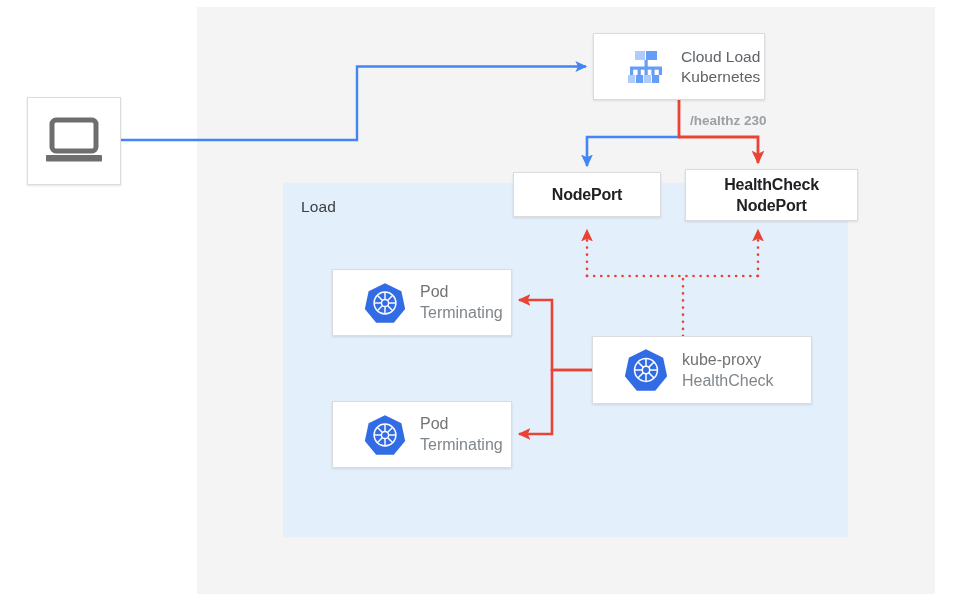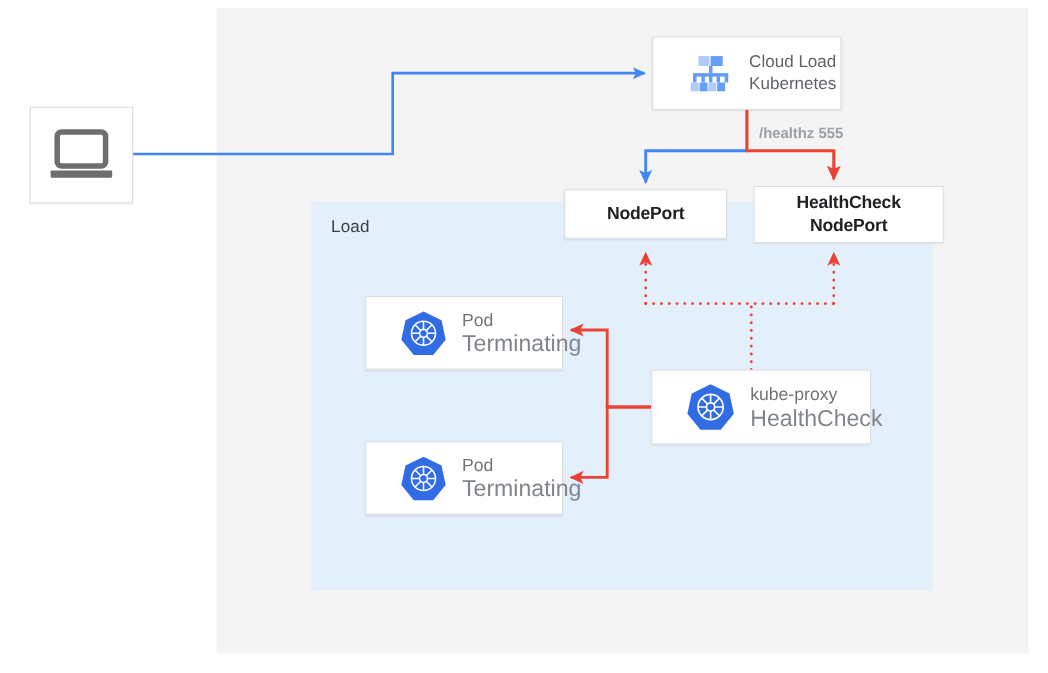--- a/index.html
+++ b/index.html
@@ -70,35 +70,35 @@
     flex-direction: column;
     justify-content: center;
   }
   .title-line {
     font-size: 16px;
     color: #737373;
     line-height: 20px;
     white-space: nowrap;
   }
   .sub-line {
-    font-size: 21px;
+    font-size: 16px;
     color: #80868b;
     line-height: 21px;
     white-space: nowrap;
   }
   
   #client-box   { left: 27px;  top: 97px;  width: 94px;  height: 88px; }
   #clb-box      { left: 593px; top: 33px;  width: 172px; height: 67px; }
   #nodeport-box { left: 513px; top: 172px; width: 148px; height: 45px;
                   display: flex; align-items: center; justify-content: center; }
   #hc-box       { left: 685px; top: 169px; width: 173px; height: 52px;
                   display: flex; align-items: center; justify-content: center; }
   #pod1-box     { left: 332px; top: 269px; width: 180px; height: 67px; }
   #pod2-box     { left: 332px; top: 401px; width: 180px; height: 67px; }
-  #kubeproxy-box{ left: 592px; top: 336px; width: 200px; height: 68px; }
+  #kubeproxy-box{ left: 592px; top: 336px; width: 220px; height: 68px; }
 
   .bold-center {
     font-size: 16px;
     font-weight: bold;
     color: #202124;
     text-align: center;
     line-height: 21px;
     letter-spacing: -0.2px;
   }
   
@@ -149,21 +149,21 @@
 
     <path d="M 683 336 L 683 276" fill="none" stroke="#ea4335" stroke-width="2.6" stroke-dasharray="0.1 7" stroke-linecap="round"></path>
     <path d="M 587 276 L 758 276" fill="none" stroke="#ea4335" stroke-width="2.6" stroke-dasharray="0.1 7" stroke-linecap="round"></path>
     <path d="M 587 276 L 587 230" fill="none" stroke="#ea4335" stroke-width="2.6" stroke-dasharray="0.1 7" stroke-linecap="round" marker-end="url(#arrow-red)"></path>
     <path d="M 758 276 L 758 230" fill="none" stroke="#ea4335" stroke-width="2.6" stroke-dasharray="0.1 7" stroke-linecap="round" marker-end="url(#arrow-red)"></path>
 
     <path d="M 592 370 L 552 370 L 552 300 L 519 300" fill="none" stroke="#ea4335" stroke-width="2.6" marker-end="url(#arrow-red)"></path>
     <path d="M 592 370 L 552 370 L 552 434 L 519 434" fill="none" stroke="#ea4335" stroke-width="2.6" marker-end="url(#arrow-red)"></path>
   </svg>
 
-  <div class="edge-label" id="healthz-label">/healthz 555</div>
+  <div class="edge-label" id="healthz-label">/healthz 230</div>
 
   <div class="box" id="client-box">
     <div class="box-icon-row" style="padding-left:0; justify-content:center;">
       <span class="box-icon">
         <svg width="60" height="50" viewBox="0 0 60 50" xmlns="http://www.w3.org/2000/svg">
           <rect x="8" y="4" width="44" height="31" rx="4" ry="4" fill="none" stroke="#6e6e6e" stroke-width="5"></rect>
           <rect x="2" y="39" width="56" height="6.5" rx="1" ry="1" fill="#6e6e6e"></rect>
         </svg>
       </span>
     </div>

